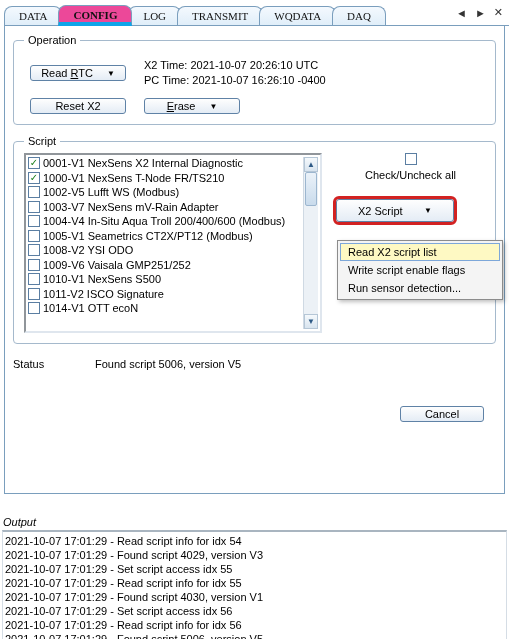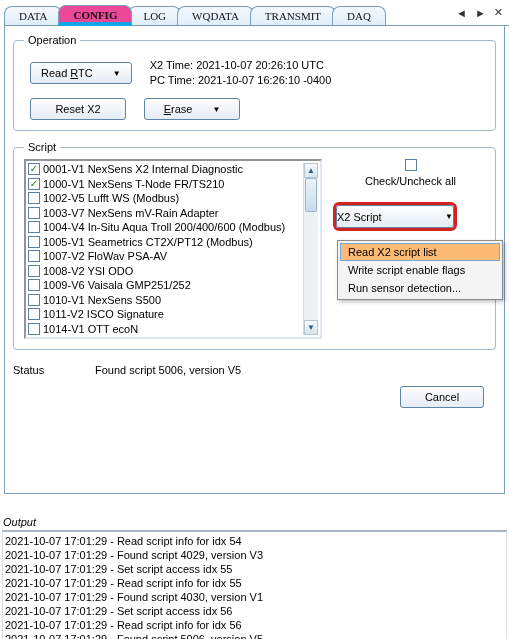--- a/index.html
+++ b/index.html
@@ -69,26 +69,26 @@
     border-radius: 4px;
     padding: 6px 10px 10px 10px;
     margin: 0 0 10px 0;
   }
   legend { padding: 0 4px; color: #000; }
   
   .btn {
     display: inline-flex;
     align-items: center;
     justify-content: center;
-    gap: 14px;
+    gap: 8px;
     border: 1px solid #5f82a6;
     border-radius: 3px;
     background: linear-gradient(#fefefe, #e4ecf5);
     padding: 4px 10px;
-    height: 22px;
+    height: 16px;
     min-width: 84px;
     cursor: default;
     color: #000;
   }
   .btn .caret { font-size: 8px; color: #000; margin-left: 6px; }
   .btn .ul { text-decoration: underline; }
   .op-row1 { margin: 6px 0 0 6px; display: flex; align-items: center; gap: 18px; }
   .op-times { line-height: 15px; }
   .op-row2 { margin: 10px 0 0 6px; display: flex; gap: 18px; }
   
@@ -139,51 +139,51 @@
     background: linear-gradient(#ebf2f9,#c9dbec);
     border:1px solid #9cb6cf;
     border-radius:2px;
   }
   .script-right { flex: 1; padding-top: 0; }
   .chk-row { display:flex; align-items:center; gap:4px; margin: 0 0 18px 0; flex-direction: column; }
   .x2script {
     display:inline-flex; align-items:center; justify-content:space-between;
     border:1px solid #5f82a6; border-radius:3px;
     background: linear-gradient(#fefefe,#e4ecf5);
-    width: 118px; height:23px; padding: 0 0;
+    width: 118px; height:23px; padding: 0 21px;
     outline: 3px solid #d22222;
   }
   .x2script .caret { font-size: 8px; }
   
   .menu {
     position: absolute;
     left: 332px;
     top: 214px;
     width: 166px;
     background: #f4f4f4;
     border: 1px solid #8c8c8c;
     box-shadow: 2px 2px 4px rgba(0,0,0,.25);
     padding: 2px;
     z-index: 50;
   }
   .menu-item {
     padding: 3px 8px 3px 8px;
     cursor: default;
   }
   .menu-item.hl {
-    background: #fdba74;
+    background: #fef9c3;
     border: 1px solid #7da7d9;
     padding: 2px 7px 2px 7px;
   }
   .status-row {
     display:flex; align-items: center;
     margin-top: 14px;
   }
   .status-row .lab { width: 82px; }
-  .cancel-wrap { position:absolute; right: 20px; top: 360px; margin-left: 20px; }
+  .cancel-wrap { position:absolute; right: 20px; top: 380px; margin-left: 20px; }
   
   .out-label {
     margin: 22px 0 2px 3px;
     font-style: italic;
   }
   .output {
     border-top: 2px solid #a9b5c0;
     border-left: 1px solid #d5dde5;
     border-right: 1px solid #d5dde5;
     margin: 0 2px 0 2px;
@@ -194,22 +194,22 @@
   }
   .oline { line-height: 14px; white-space: nowrap; }
 </style>
 </head>
 <body>
 
 <div class="tabstrip">
   <div class="tab"><span>DATA</span></div>
   <div class="tab active"><span>CONFIG</span></div>
   <div class="tab"><span>LOG</span></div>
+  <div class="tab"><span>TRANSMIT</span></div>
   <div class="tab"><span>WQDATA</span></div>
-  <div class="tab"><span>TRANSMIT</span></div>
   <div class="tab"><span>DAQ</span></div>
   <div class="tab-arrows">
     <span>◄</span>
     <span>►</span>
     <span>✕</span>
   </div>
 </div>
 
 <div class="panel">
 
@@ -259,24 +259,20 @@
               <span class="cb"></span>
               <span>1003-V7 NexSens mV-Rain Adapter</span>
             </div>
             <div class="li">
               <span class="cb"></span>
               <span>1004-V4 In-Situ Aqua Troll 200/400/600 (Modbus)</span>
             </div>
             <div class="li">
               <span class="cb"></span>
               <span>1005-V1 Seametrics CT2X/PT12 (Modbus)</span>
-            </div>
-            <div class="li">
-              <span class="cb"></span>
-              <span>1007-V2 FloWav PSA-AV</span>
             </div>
             <div class="li">
               <span class="cb"></span>
               <span>1008-V2 YSI ODO</span>
             </div>
             <div class="li">
               <span class="cb"></span>
               <span>1009-V6 Vaisala GMP251/252</span>
             </div>
             <div class="li">

